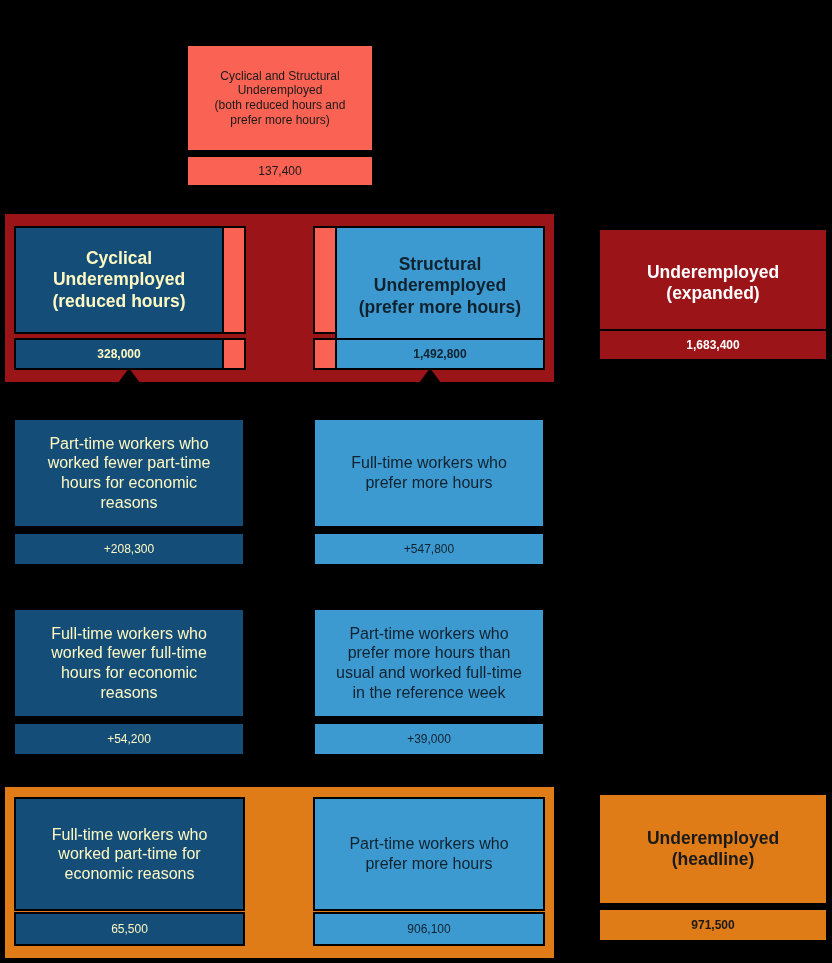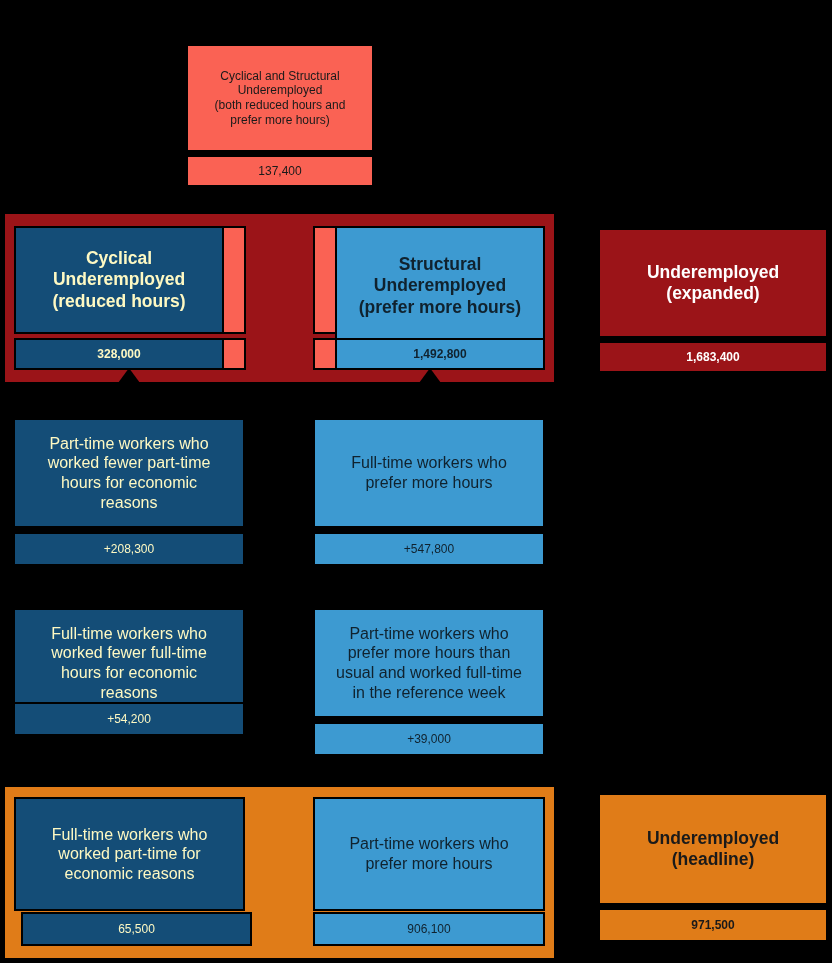--- a/index.html
+++ b/index.html
@@ -138,21 +138,21 @@
 
   <div class="arrow-up" style="left:118px; top:368px;"></div>
   <div class="arrow-up" style="left:419px; top:368px;"></div>
 
   <div class="card-label darkred t-lg bold" style="left:598px; top:228px; width:230px; height:110px;">
     <div>
       <div>Underemployed</div>
       <div>(expanded)</div>
     </div>
   </div>
-  <div class="card-value darkred t-val bold" style="left:598px; top:341px; width:230px; height:32px;">1,683,400</div>
+  <div class="card-value darkred t-val bold" style="left:598px; top:329px; width:230px; height:32px;">1,683,400</div>
 
   <div class="card-label navy t-md" style="left:13px; top:418px; width:232px; height:110px;">
     <div>
       <div>Part-time workers who</div>
       <div>worked fewer part-time</div>
       <div>hours for economic</div>
       <div>reasons</div>
     </div>
   </div>
   <div class="card-value navy t-val" style="left:13px; top:532px; width:232px; height:34px;">+208,300</div>
@@ -166,21 +166,21 @@
   <div class="card-value skyblue t-val" style="left:313px; top:532px; width:232px; height:34px;">+547,800</div>
 
   <div class="card-label navy t-md" style="left:13px; top:608px; width:232px; height:110px;">
     <div>
       <div>Full-time workers who</div>
       <div>worked fewer full-time</div>
       <div>hours for economic</div>
       <div>reasons</div>
     </div>
   </div>
-  <div class="card-value navy t-val" style="left:13px; top:702px; width:232px; height:34px;">+54,200</div>
+  <div class="card-value navy t-val" style="left:13px; top:722px; width:232px; height:34px;">+54,200</div>
 
   <div class="card-label skyblue t-md" style="left:313px; top:608px; width:232px; height:110px;">
     <div>
       <div>Part-time workers who</div>
       <div>prefer more hours than</div>
       <div>usual and worked full-time</div>
       <div>in the reference week</div>
     </div>
   </div>
   <div class="card-value skyblue t-val" style="left:313px; top:722px; width:232px; height:34px;">+39,000</div>
@@ -190,21 +190,21 @@
 
   <div class="panel panel-orange" style="left:3px; top:785px; width:553px; height:175px;"></div>
 
   <div class="card-label navy t-md" style="left:14px; top:797px; width:231px; height:114px;">
     <div>
       <div>Full-time workers who</div>
       <div>worked part-time for</div>
       <div>economic reasons</div>
     </div>
   </div>
-  <div class="card-value navy t-val" style="left:14px; top:912px; width:231px; height:34px;margin-left:7px;">65,500</div>
+  <div class="card-value navy t-val" style="left:14px; top:912px; width:231px; height:34px;">65,500</div>
 
   <div class="card-label skyblue t-md" style="left:313px; top:797px; width:232px; height:114px;">
     <div>
       <div>Part-time workers who</div>
       <div>prefer more hours</div>
     </div>
   </div>
   <div class="card-value skyblue t-val" style="left:313px; top:912px; width:232px; height:34px;">906,100</div>
 
   <div class="card-label orange t-lg bold" style="left:598px; top:793px; width:230px; height:112px;">

